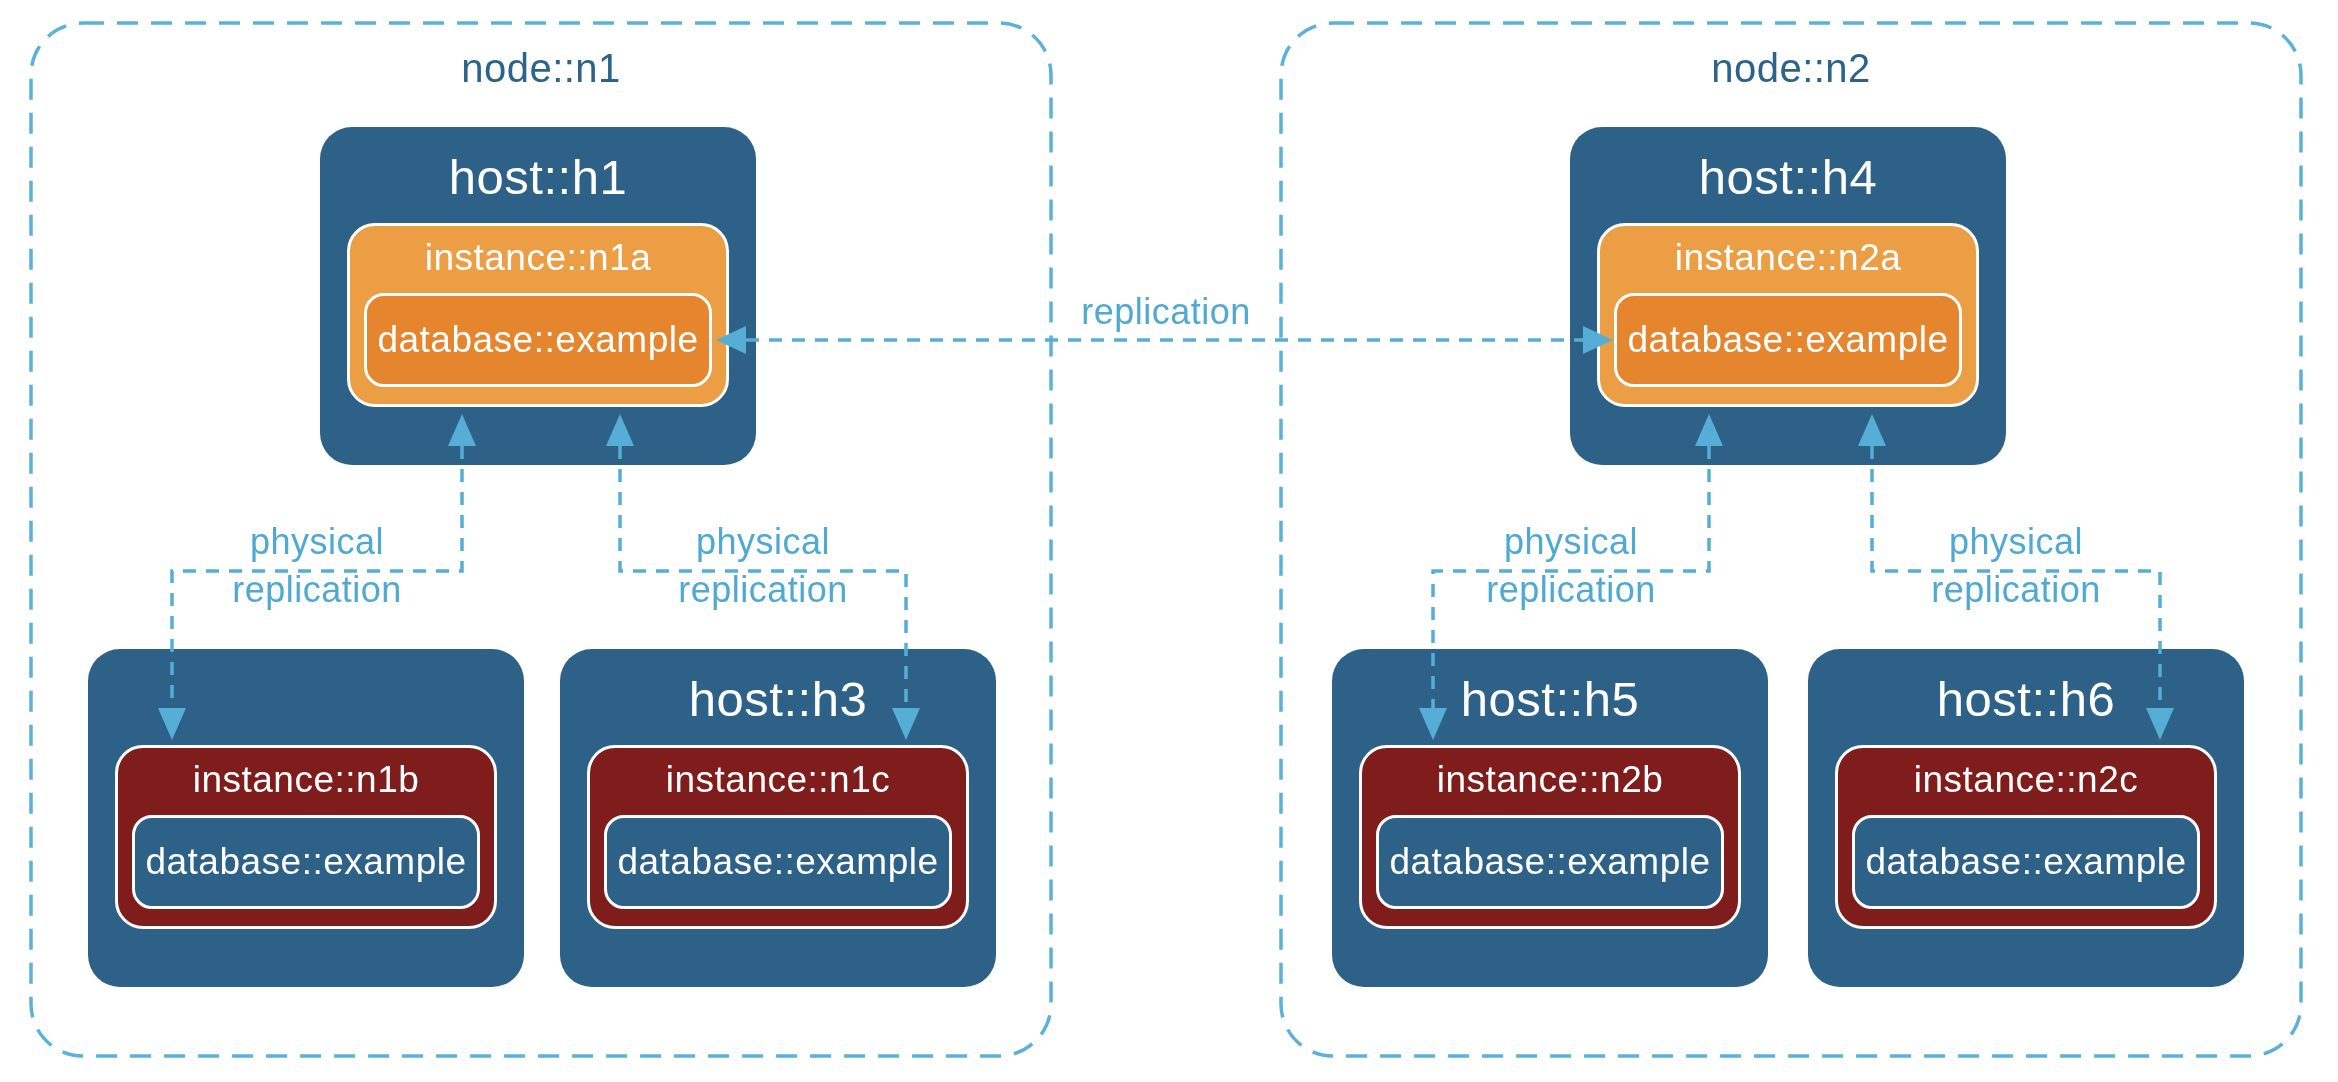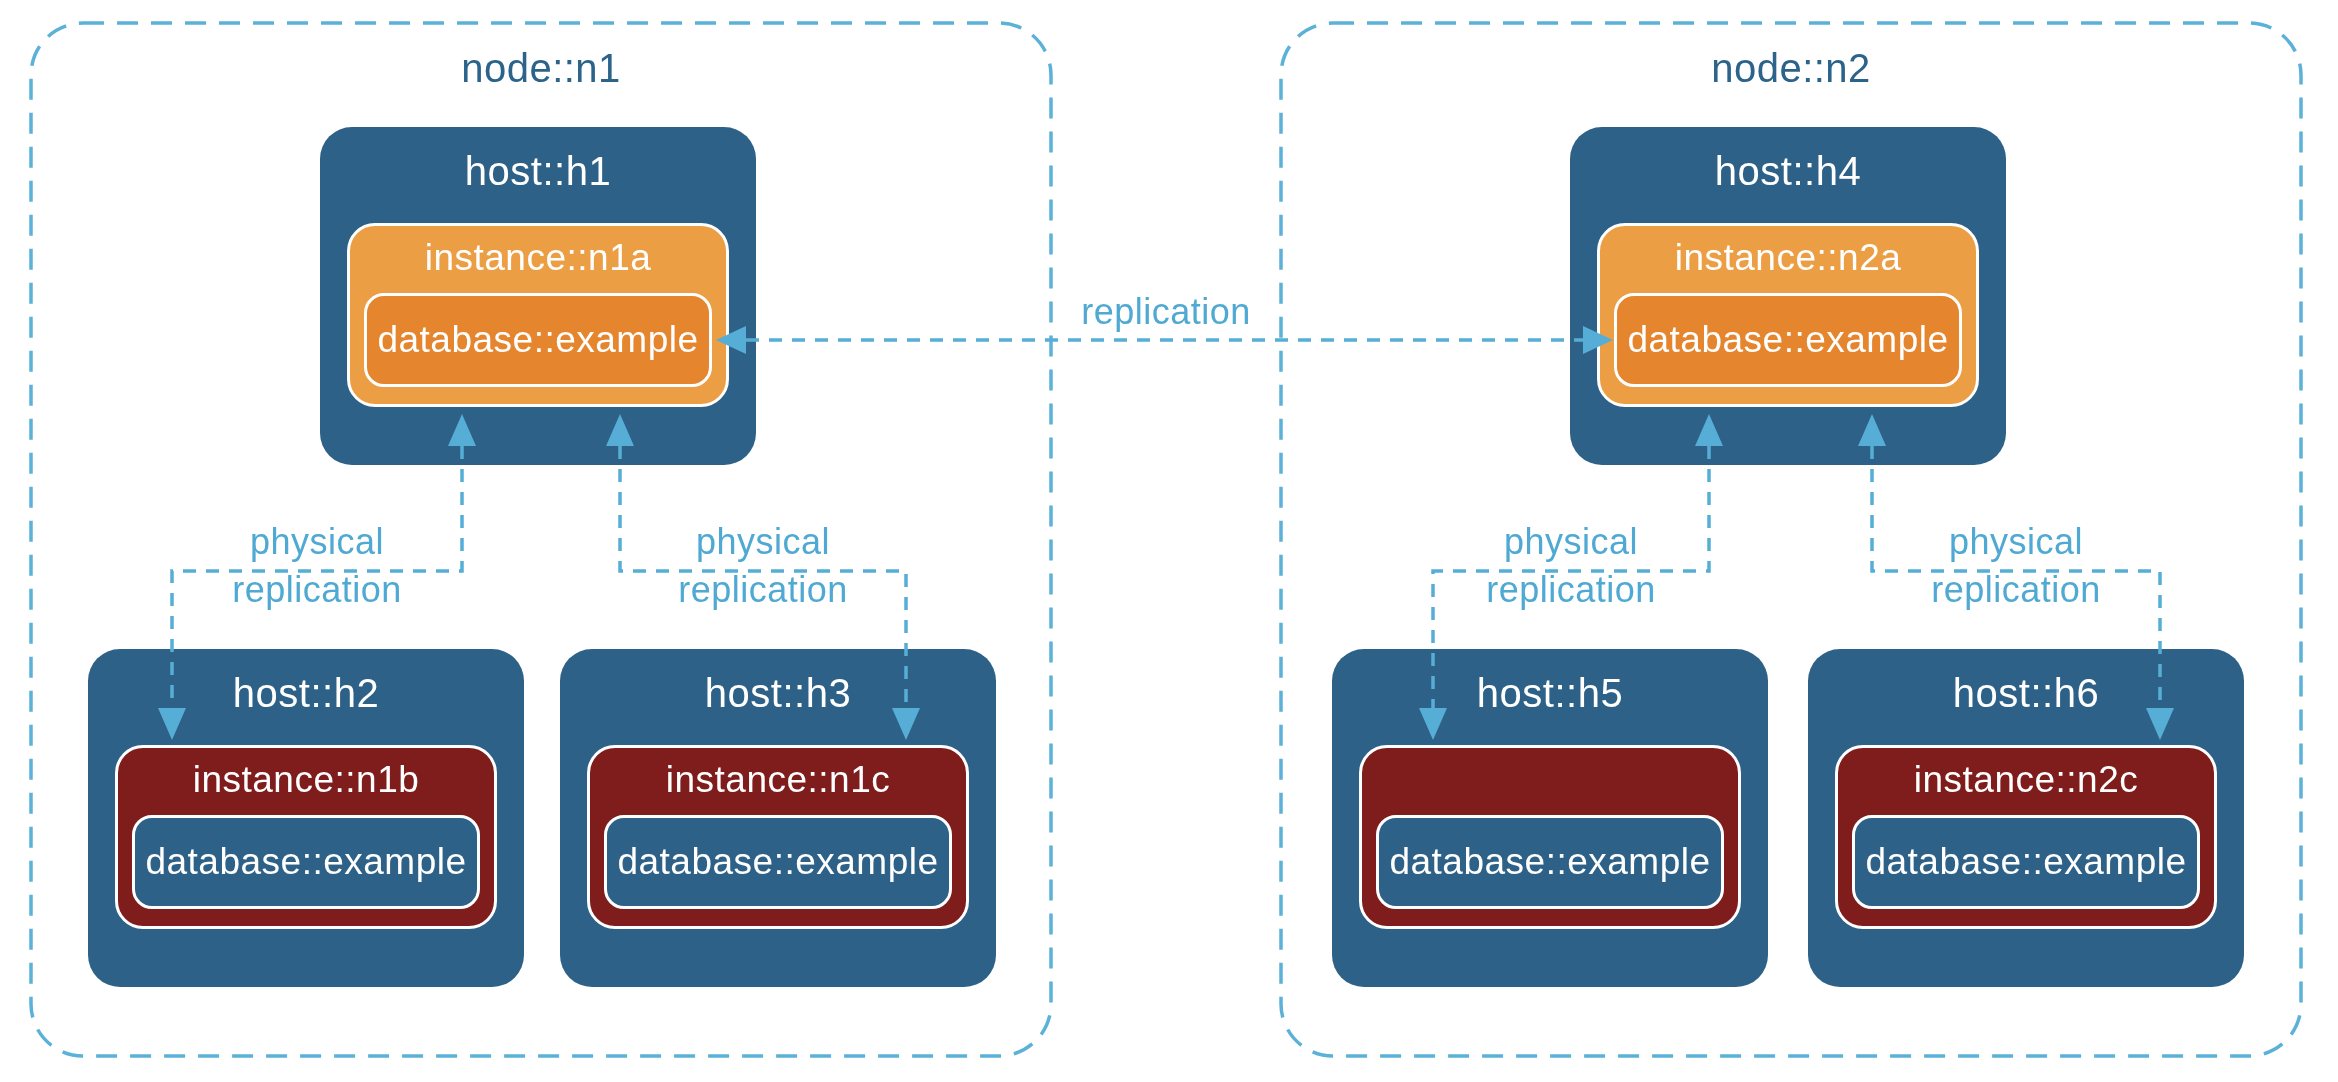--- a/index.html
+++ b/index.html
@@ -46,21 +46,21 @@
     border-radius: 32px;
     z-index: 1;
   }
   .host-label {
     position: absolute;
     top: 22px;
     left: 0;
     width: 100%;
     text-align: center;
     color: #ffffff;
-    font-size: 40px;
+    font-size: 49px;
     font-weight: 500;
     letter-spacing: 0.5px;
   }
   .instance {
     position: absolute;
     left: 27px;
     top: 96px;
     width: 382px;
     height: 184px;
     border: 3px solid #ffffff;
@@ -133,21 +133,20 @@
 
   <div class="host" style="left:320px; top:127px;">
     <div class="host-label">host::h1</div>
     <div class="instance primary">
       <div class="instance-label">instance::n1a</div>
       <div class="database primary">database::example</div>
     </div>
   </div>
 
   <div class="host" style="left:88px; top:649px;">
-    <div class="host-label">host::h2</div>
     <div class="instance replica">
       <div class="instance-label">instance::n1b</div>
       <div class="database replica">database::example</div>
     </div>
   </div>
 
   <div class="host" style="left:560px; top:649px;">
     <div class="host-label">host::h3</div>
     <div class="instance replica">
       <div class="instance-label">instance::n1c</div>
@@ -159,20 +158,21 @@
     <div class="host-label">host::h4</div>
     <div class="instance primary">
       <div class="instance-label">instance::n2a</div>
       <div class="database primary">database::example</div>
     </div>
   </div>
 
   <div class="host" style="left:1332px; top:649px;">
     <div class="host-label">host::h5</div>
     <div class="instance replica">
+      <div class="instance-label">instance::n2b</div>
       <div class="database replica">database::example</div>
     </div>
   </div>
 
   <div class="host" style="left:1808px; top:649px;">
     <div class="host-label">host::h6</div>
     <div class="instance replica">
       <div class="instance-label">instance::n2c</div>
       <div class="database replica">database::example</div>
     </div>

